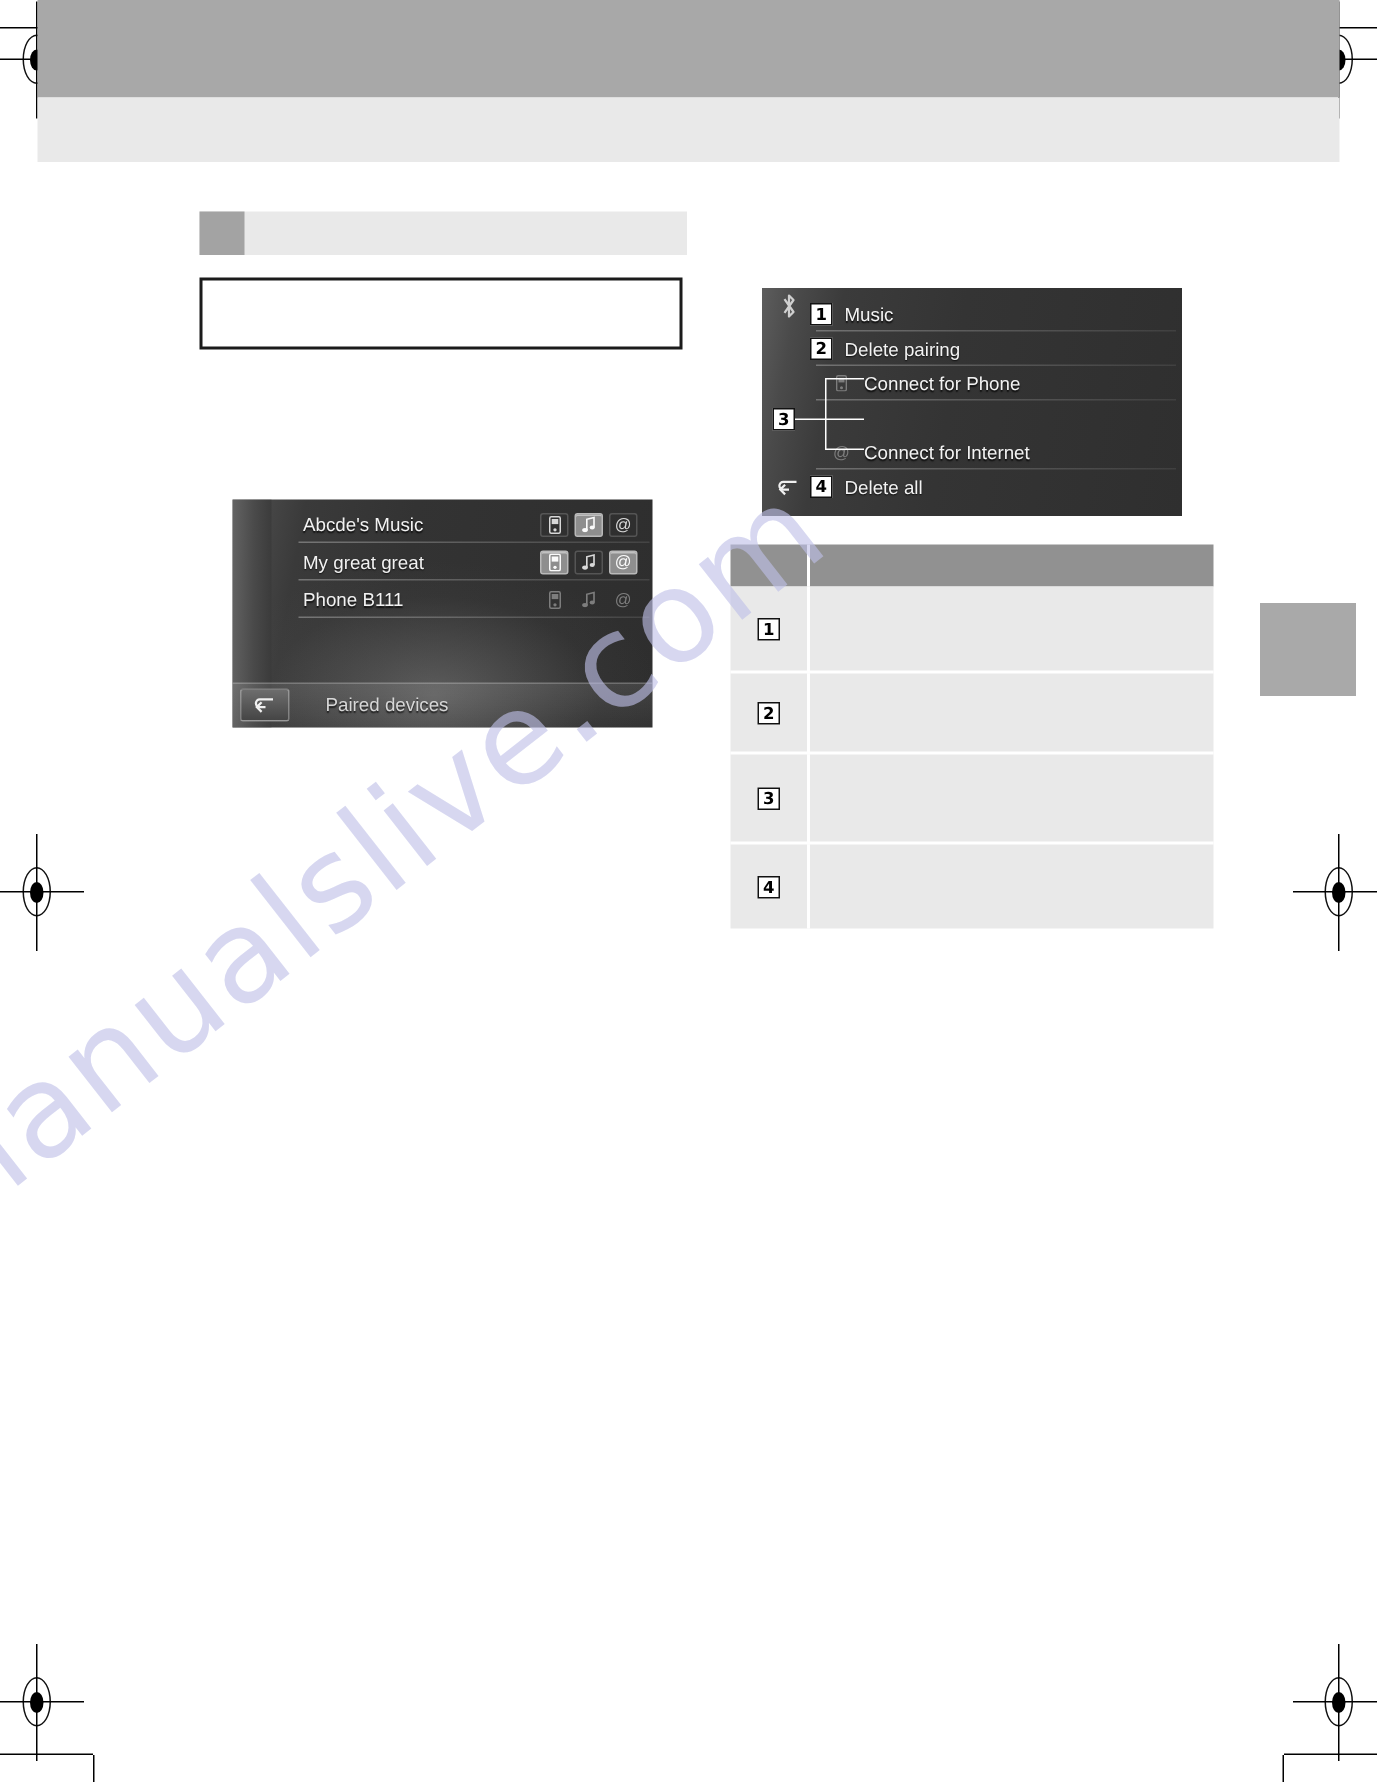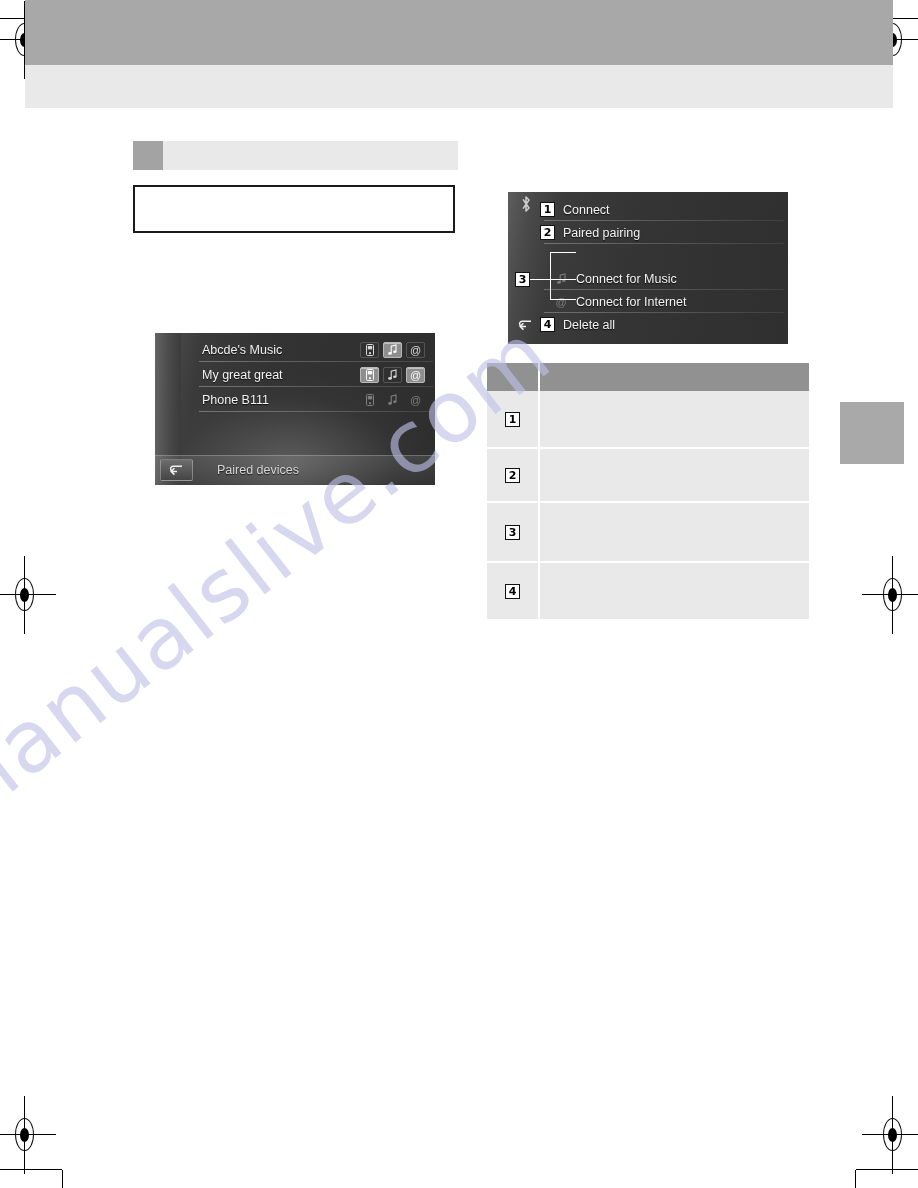--- a/index.html
+++ b/index.html
@@ -440,41 +440,41 @@
 
   <span class="bt-icon">
     <svg width="14" height="18" viewBox="0 0 14 18">
         <path d="M4 4.4 10 13 7 16V2l3 3-6 8.6" fill="none" stroke="currentColor" stroke-width="1.5" stroke-linejoin="round"></path>
       </svg>
   </span>
 
   <div class="menu-row" style="top:6px;">
     <div class="sep"></div>
     <span class="num-badge" style="margin-left:32px;">1</span>
-    <span class="m-label" style="margin-left:8px;">Connect</span>
+    <span class="m-label" style="margin-left:8px;">Music</span>
   </div>
 
   <div class="menu-row" style="top:29px;">
     <div class="sep"></div>
     <span class="num-badge" style="margin-left:32px;">2</span>
-    <span class="m-label" style="margin-left:8px;">Paired pairing</span>
-  </div>
-
-
-  <div class="menu-row" style="top:75px;">
+    <span class="m-label" style="margin-left:8px;">Delete pairing</span>
+  </div>
+
+  <div class="menu-row" style="top:52px;">
     <div class="sep"></div>
     <span class="ic dim" style="margin-left:46px;width:14px;">
-      <svg width="9" height="11" viewBox="0 0 9 11">
-          <path d="M3.2 9.4V2.2L8 1v6.6" fill="none" stroke="currentColor" stroke-width="1.1"></path>
-          <ellipse cx="2" cy="9.4" rx="1.9" ry="1.4" fill="currentColor"></ellipse>
-          <ellipse cx="6.8" cy="7.7" rx="1.7" ry="1.3" fill="currentColor"></ellipse>
+      <svg width="8" height="11" viewBox="0 0 8 12">
+          <rect x="0.5" y="0.5" width="7" height="11" rx="1" fill="none" stroke="currentColor"></rect>
+          <rect x="1.8" y="2" width="4.4" height="3.4" fill="currentColor"></rect>
+          <circle cx="4" cy="9.2" r="1.1" fill="currentColor"></circle>
         </svg>
     </span>
-    <span class="m-label" style="margin-left:8px;">Connect for Music</span>
-  </div>
+    <span class="m-label" style="margin-left:8px;">Connect for Phone</span>
+  </div>
+
 
   <div class="menu-row" style="top:98px;">
     <div class="sep"></div>
     <span class="ic dim" style="margin-left:46px;width:14px;font-size:11px;">@</span>
     <span class="m-label" style="margin-left:8px;">Connect for Internet</span>
   </div>
 
   <div class="menu-row" style="top:121px;">
     <span class="back-btn" style="margin-left:4px;width:26px;height:18px;background:none;border:none;">
       <svg width="17" height="12" viewBox="0 0 17 12">

